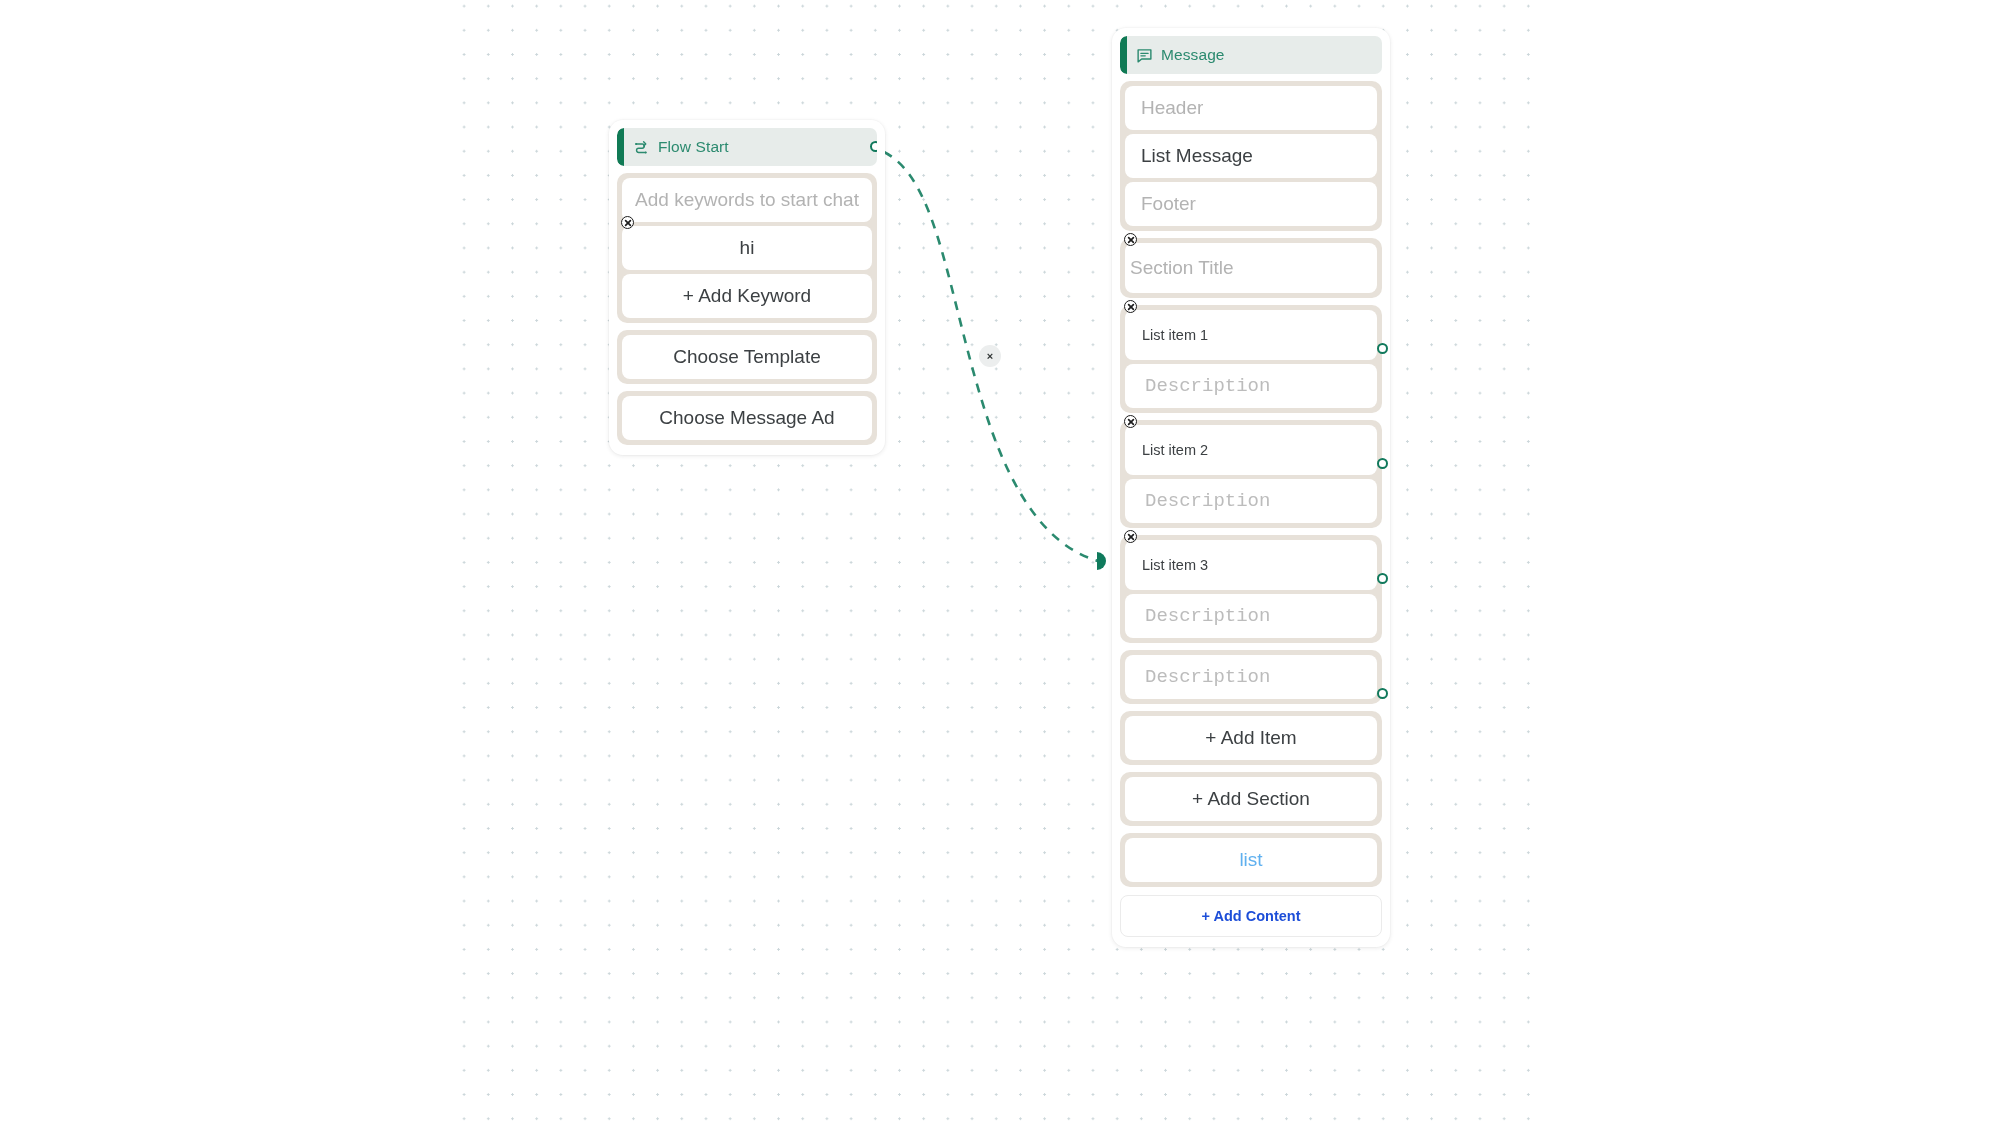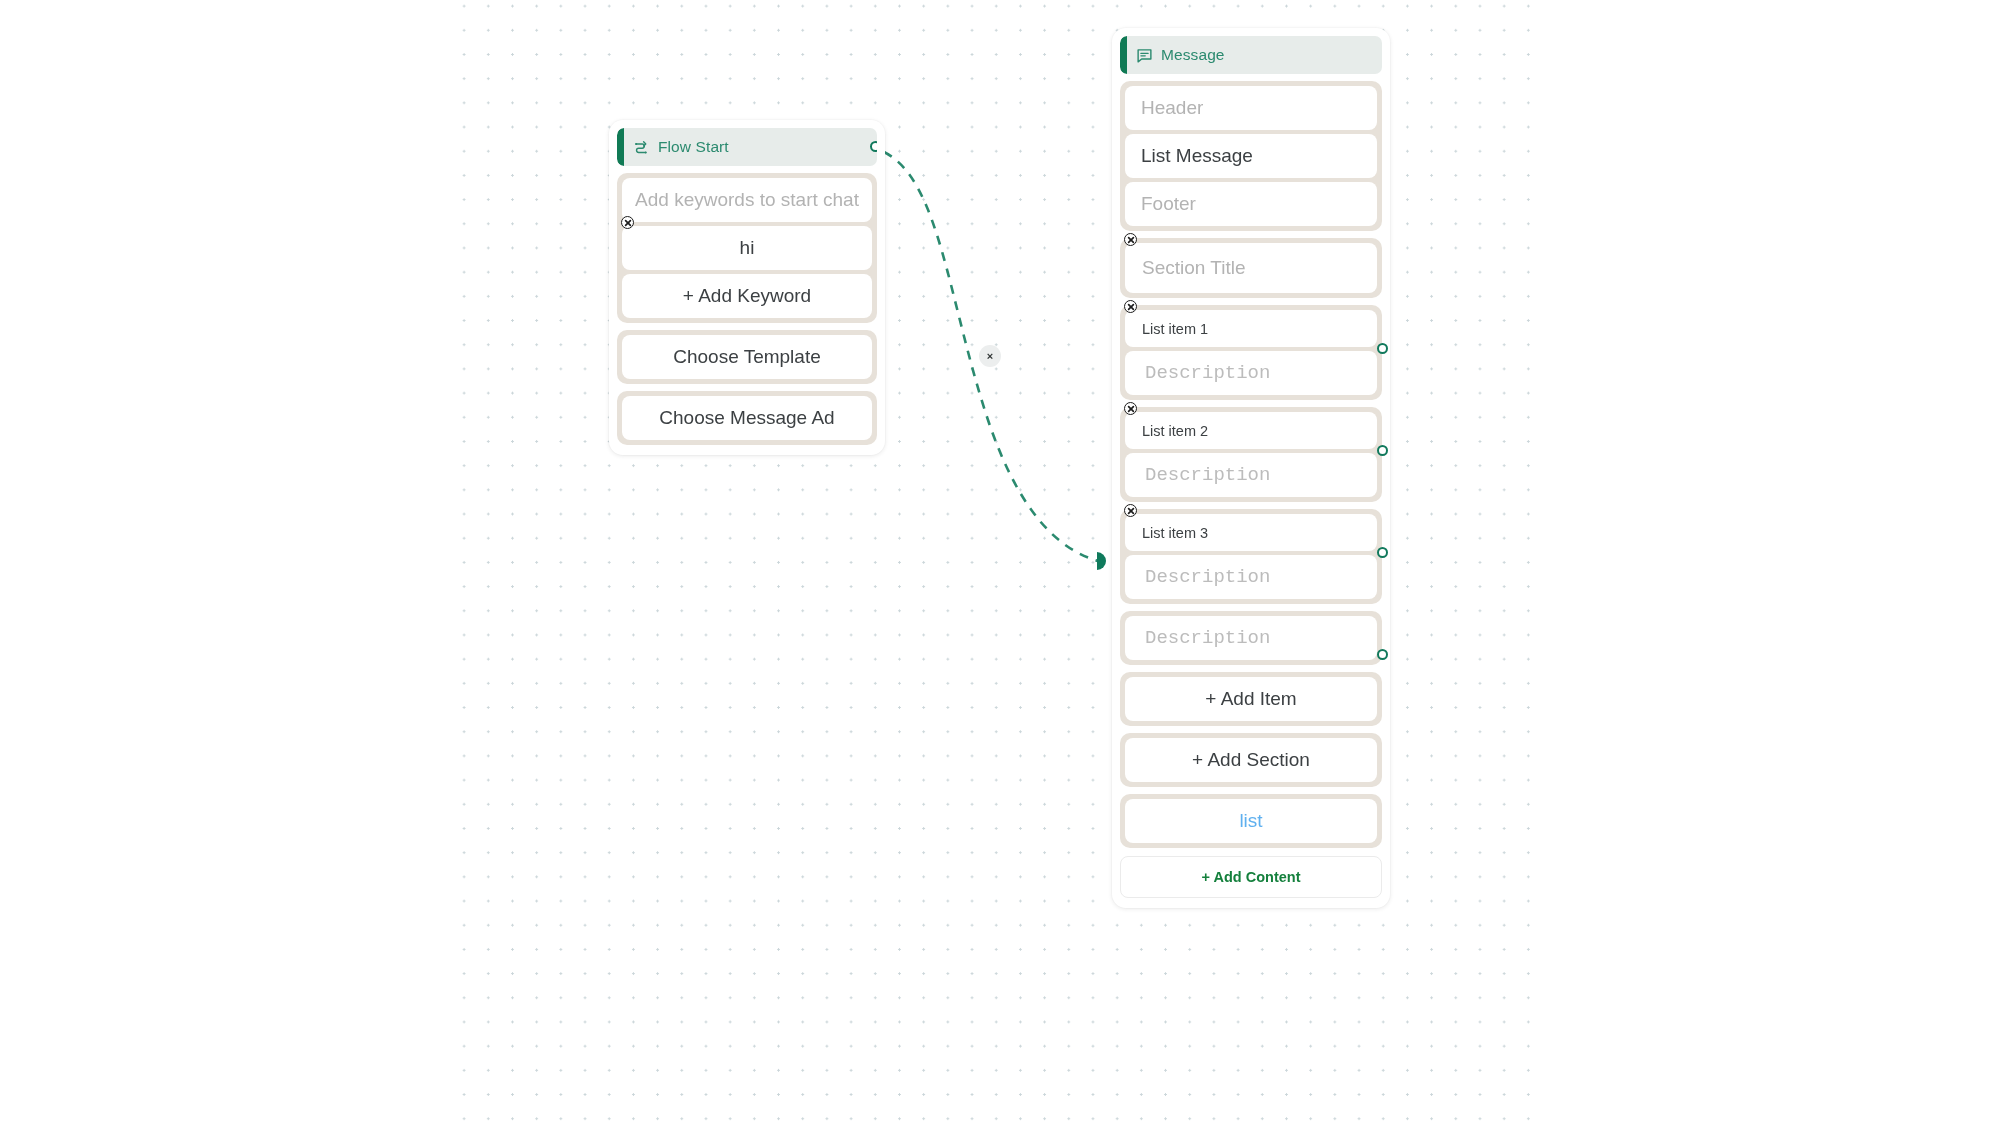--- a/index.html
+++ b/index.html
@@ -178,50 +178,50 @@
   }
   #message-node .handle.item { right: -5.5px; }
 
   .listitem-block { position: relative; }
   .listitem-block .handle.item {
     position: absolute;
     right: -10.5px;
     top: 38px;
   }
   .field.item-title {
-    height: 37px;
+    height: 50px;
     justify-content: flex-start;
     padding-left: 17px;
     font-weight: 400;
     color: #3c4043;
     font-size: 14.5px;
   }
   .field.sec-title {
     height: 50px;
     justify-content: flex-start;
-    padding-left: 17px;
+    padding-left: 5px;
   }
   .field.desc {
     justify-content: flex-start;
     padding-left: 20px;
     color: #bcbcbc;
     font-family: Liberation Mono, monospace;
   }
   .addcontent {
     margin-top: 8px;
     background: #ffffff;
     border: 1px solid #ebebeb;
     border-radius: 8px;
     height: 42px;
     display: flex;
     align-items: center;
     justify-content: center;
     font-size: 14.5px;
     font-weight: 700;
-    color: #15803d;
+    color: #1d4ed8;
     box-sizing: border-box;
   }
 </style>
 </head>
 <body>
 
 <div id="canvas">
 
   <div id="dots"></div>
 

